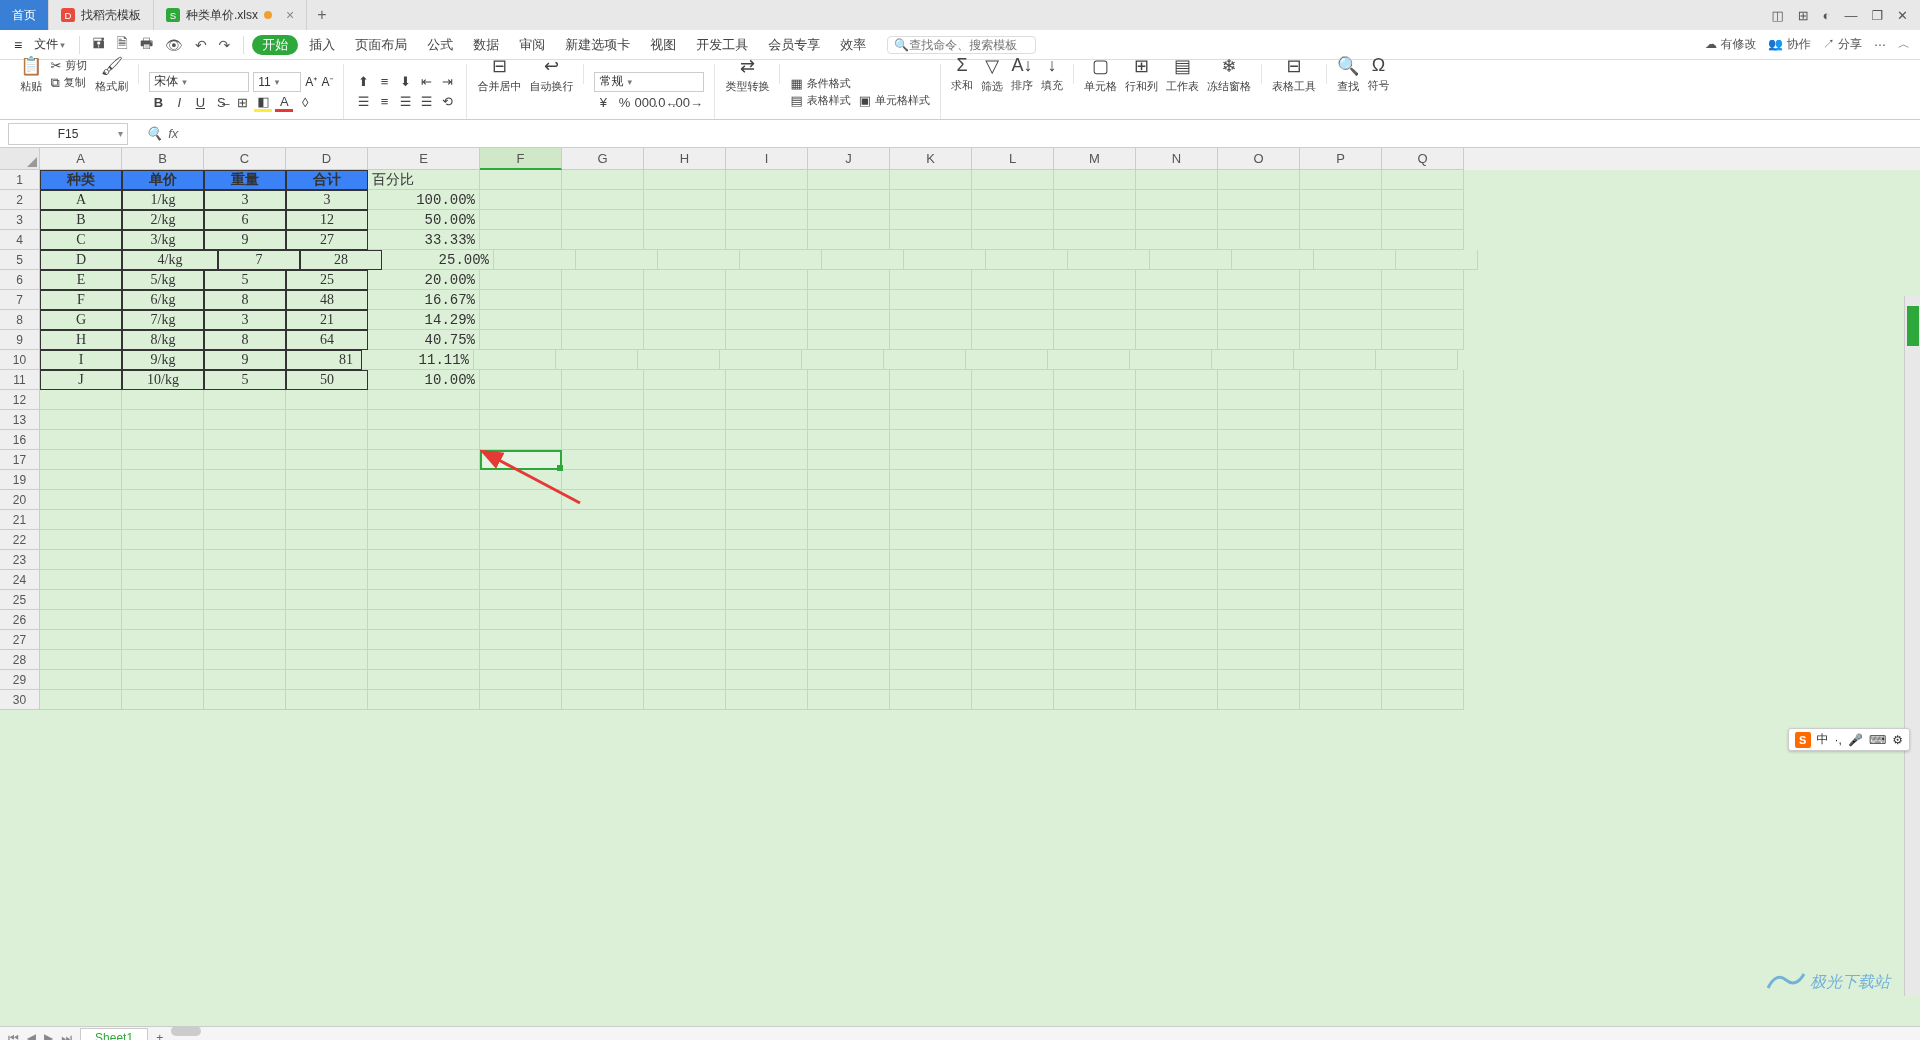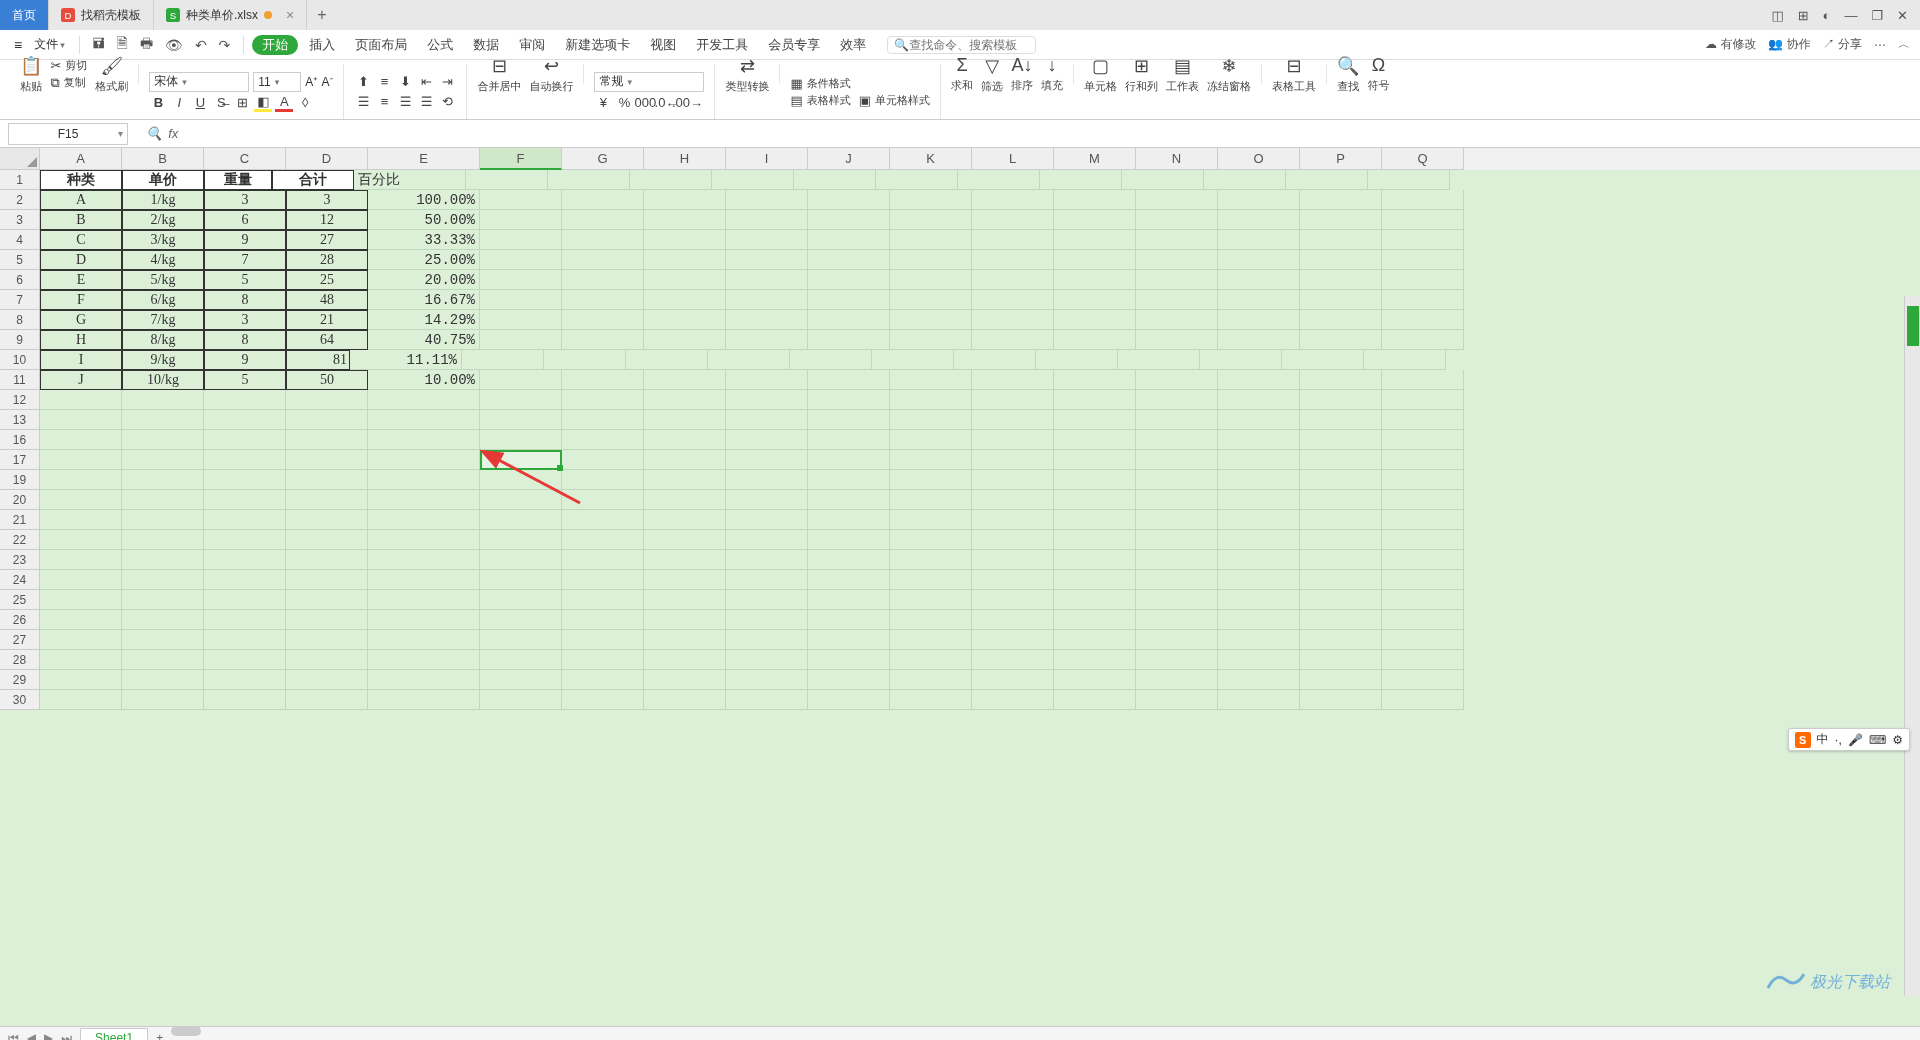--- a/index.html
+++ b/index.html
@@ -56,21 +56,21 @@
 .colheads { display:flex; height:22px; background:#f0f0f0; }
 .corner { width:40px; border-right:1px solid #ccc; border-bottom:1px solid #ccc; background:#e8e8e8; position:relative; }
 .corner::after { content:''; position:absolute; right:2px; bottom:2px; border:5px solid transparent; border-right-color:#999; border-bottom-color:#999; }
 .colh { border-right:1px solid #ccc; border-bottom:1px solid #ccc; display:flex; align-items:center; justify-content:center; font-size:13px; color:#555; background:#efefef; }
 .colh.sel { background:#d0e8c8; border-bottom:2px solid #2ea83a; }
 .gridbody { position:relative; background:#dcf0d8; height:856px; }
 .row { display:flex; height:20px; }
 .rowh { width:40px; background:#efefef; border-right:1px solid #ccc; border-bottom:1px solid #ccc; display:flex; align-items:center; justify-content:center; font-size:12px; color:#555; }
 .rowh.sel { background:#d0e8c8; border-right:2px solid #2ea83a; }
 .cell { border-right:1px solid #c0d8bc; border-bottom:1px solid #c0d8bc; display:flex; align-items:center; font-size:14px; font-family:"SimSun",serif; padding:0 4px; }
-.cell.hd { background:#ffffff; font-weight:bold; justify-content:center; border:1px solid #333; }
+.cell.hd { background:#3b82f6; font-weight:bold; justify-content:center; border:1px solid #333; }
 .cell.bd { background:#dcf0d8; justify-content:center; border:1px solid #333; }
 .cell.pl { background:#dcf0d8; justify-content:flex-end; font-family:"Courier New",monospace; }
 .cell.plh { background:#dcf0d8; justify-content:flex-start; }
 .cell.empty { background:#dcf0d8; }
 .sel-cell { position:absolute; border:2px solid #2ea83a; background:rgba(255,255,255,0.3); pointer-events:none; }
 .sel-cell::after { content:''; position:absolute; right:-3px; bottom:-3px; width:6px; height:6px; background:#2ea83a; }
 
 
 .arrow { position:absolute; pointer-events:none; }
 
@@ -359,21 +359,21 @@
       <div class="colh" style="width: 82px;">N</div>
       <div class="colh" style="width: 82px;">O</div>
       <div class="colh" style="width: 82px;">P</div>
       <div class="colh" style="width: 82px;">Q</div>
     </div>
   <div class="gridbody" id="gridbody">
       <div class="row">
         <div class="rowh">1</div>
         <div class="cell hd" style="width: 82px;">种类</div>
         <div class="cell hd" style="width: 82px;">单价</div>
-        <div class="cell hd" style="width: 68px;">重量</div>
+        <div class="cell hd" style="width: 82px;">重量</div>
         <div class="cell hd" style="width: 82px;">合计</div>
         <div class="cell plh" style="width: 112px;">百分比</div>
         <div class="cell empty" style="width: 82px;"></div>
         <div class="cell empty" style="width: 82px;"></div>
         <div class="cell empty" style="width: 82px;"></div>
         <div class="cell empty" style="width: 82px;"></div>
         <div class="cell empty" style="width: 82px;"></div>
         <div class="cell empty" style="width: 82px;"></div>
         <div class="cell empty" style="width: 82px;"></div>
         <div class="cell empty" style="width: 82px;"></div>
@@ -438,21 +438,21 @@
         <div class="cell empty" style="width: 82px;"></div>
         <div class="cell empty" style="width: 82px;"></div>
         <div class="cell empty" style="width: 82px;"></div>
         <div class="cell empty" style="width: 82px;"></div>
         <div class="cell empty" style="width: 82px;"></div>
         <div class="cell empty" style="width: 82px;"></div>
       </div>
       <div class="row">
         <div class="rowh">5</div>
         <div class="cell bd" style="width: 82px;">D</div>
-        <div class="cell bd" style="width: 82px;">4/kg</div>
+        <div class="cell bd" style="width: 96px;">4/kg</div>
         <div class="cell bd" style="width: 82px;">7</div>
         <div class="cell bd" style="width: 82px;">28</div>
         <div class="cell pl" style="width: 112px;">25.00%</div>
         <div class="cell empty" style="width: 82px;"></div>
         <div class="cell empty" style="width: 82px;"></div>
         <div class="cell empty" style="width: 82px;"></div>
         <div class="cell empty" style="width: 82px;"></div>
         <div class="cell empty" style="width: 82px;"></div>
         <div class="cell empty" style="width: 82px;"></div>
         <div class="cell empty" style="width: 82px;"></div>
@@ -540,21 +540,21 @@
         <div class="cell empty" style="width: 82px;"></div>
         <div class="cell empty" style="width: 82px;"></div>
         <div class="cell empty" style="width: 82px;"></div>
         <div class="cell empty" style="width: 82px;"></div>
       </div>
       <div class="row">
         <div class="rowh">10</div>
         <div class="cell bd" style="width: 82px;">I</div>
         <div class="cell bd" style="width: 82px;">9/kg</div>
         <div class="cell bd" style="width: 82px;">9</div>
-        <div class="cell bd" style="width: 64px; padding-left: 48px;">81</div>
+        <div class="cell bd" style="width: 76px; padding-left: 48px;">81</div>
         <div class="cell pl" style="width: 112px;">11.11%</div>
         <div class="cell empty" style="width: 82px;"></div>
         <div class="cell empty" style="width: 82px;"></div>
         <div class="cell empty" style="width: 82px;"></div>
         <div class="cell empty" style="width: 82px;"></div>
         <div class="cell empty" style="width: 82px;"></div>
         <div class="cell empty" style="width: 82px;"></div>
         <div class="cell empty" style="width: 82px;"></div>
         <div class="cell empty" style="width: 82px;"></div>
         <div class="cell empty" style="width: 82px;"></div>

